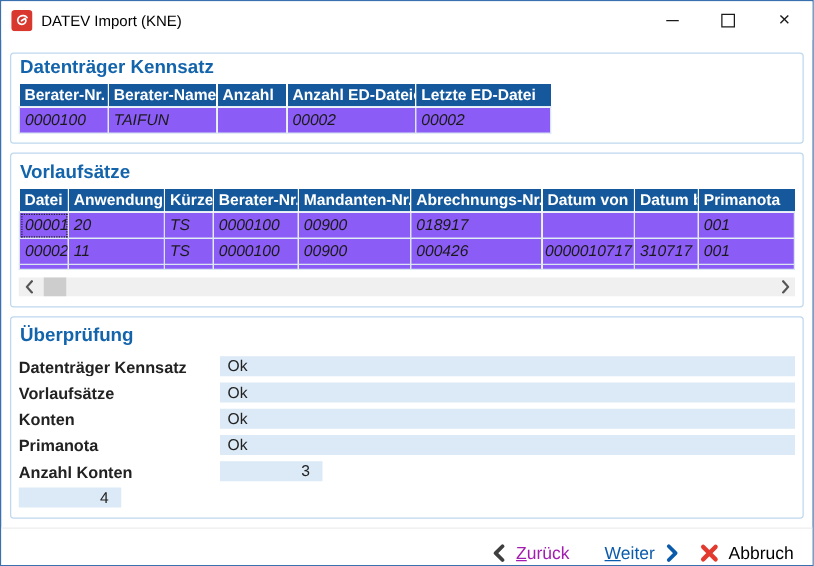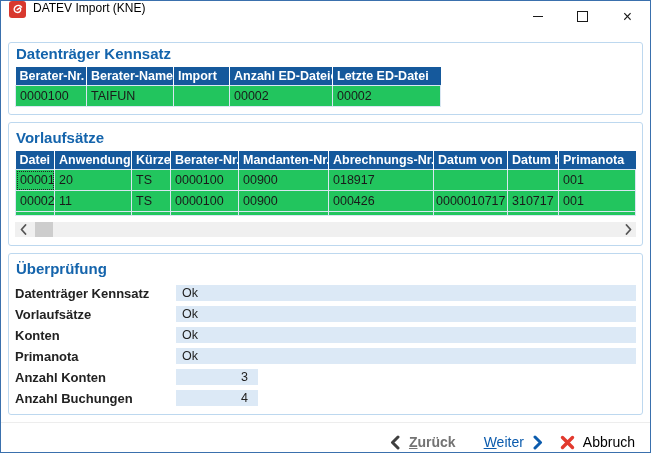--- a/index.html
+++ b/index.html
@@ -3,21 +3,21 @@
 <meta charset="utf-8">
 <style>
   html,body { margin:0; padding:0; background:#9aa7b5; }
   body { width:651px; height:453px; font-family:"Liberation Sans", sans-serif; }
   .window {
     box-sizing:border-box; width:651px; height:453px;
     border:1px solid #3a70ad; background:#fff;
     display:flex; flex-direction:column; overflow:hidden;
   }
   
-  .titlebar { flex:0 0 31px; display:flex; align-items:flex-start; padding-left:8px; background:#fff; }
+  .titlebar { flex:0 0 31px; display:flex; align-items:center; padding-left:8px; background:#fff; }
   .app-icon { width:17px; height:17px; margin-right:7px; flex:0 0 17px; }
   .window-title { font-size:12px; color:#000; }
   .controls { margin-left:auto; display:flex; height:31px; }
   .ctrl { width:45px; height:31px; display:flex; align-items:center; justify-content:center; }
   .min-glyph { width:10px; height:1px; background:#1a1a1a; }
   .max-glyph { width:9px; height:9px; border:1px solid #1a1a1a; }
   .close-glyph { font-size:16px; color:#1a1a1a; line-height:1; font-weight:400; }
   
   .content { flex:1 1 auto; padding:10px 7px 0 7px; }
   .panel { box-sizing:border-box; border:1px solid #bdd8ef; border-radius:3px;
@@ -31,21 +31,21 @@
   .panel-check .section-title { margin-bottom:8px; }
   
   table { border-collapse:collapse; table-layout:fixed; font-size:12.5px; }
   .kennsatz-table { width:425px; }
   .vorlauf-table  { width:620px; }
   th { box-sizing:border-box; background:#15599c; color:#fff; font-weight:bold; text-align:left;
        padding:2px 4px; height:16px; overflow:hidden; white-space:nowrap;
        border-right:1px solid rgba(255,255,255,.40); }
   th:last-child { border-right:none; }
   td { box-sizing:border-box; border:1px solid #d9e6f2; padding:2px 4px; height:21px;
-       overflow:hidden; white-space:nowrap; color:#1a1a1a; background:#22c55e; }
+       overflow:hidden; white-space:nowrap; color:#1a1a1a; background:#8b5cf6;font-style:italic; }
   .vorlauf-table td:nth-child(7) { padding-left:2px; padding-right:0; }
   .vorlauf-table tbody tr:first-child td:first-child { outline:1px dotted #222; outline-offset:-2px; }
   tr.empty-row td { height:4px; padding:0; border-top:none; }
   
   .hscroll { margin-top:6px; height:15px; background:#f0f0f0; display:flex; align-items:center; }
   .hs-btn { width:16px; height:15px; display:flex; align-items:center; justify-content:center; flex:0 0 16px; }
   .hs-thumb { width:18px; height:15px; background:#cdcdcd; margin-left:4px; }
   .hs-right { margin-left:auto; }
   
   .check-row { display:flex; align-items:center; height:16px; margin-bottom:5px; }
@@ -53,21 +53,21 @@
                  overflow:hidden; white-space:nowrap; }
   .check-value { box-sizing:border-box; background:#dce9f6; height:16px; line-height:16px;
                  padding:0 6px; font-size:12.5px; color:#222; overflow:hidden; white-space:nowrap; }
   .check-value.wide { flex:1 1 auto; }
   .check-value.narrow { width:82px; flex:0 0 82px; text-align:right; padding-right:10px; }
   
   .footer { flex:0 0 38px; border-top:1px solid #ededed; display:flex; align-items:center;
             justify-content:flex-end; padding-right:15px; background:#fff; }
   .btn { display:flex; align-items:center; font-size:14px; }
   .btn svg { display:block; }
-  .btn-back { color:#737373; margin-right:28px;font-weight:bold; }
+  .btn-back { color:#a21caf; margin-right:28px; }
   .btn-back svg { margin-right:9px; }
   .btn-next { color:#0b5bad; margin-right:17px; }
   .btn-next svg { margin-left:9px; }
   .btn-cancel { color:#000000; }
   .btn-cancel svg { margin-right:8px; }
   u { text-decoration:underline; }
 </style>
 </head>
 <body>
 
@@ -101,21 +101,21 @@
             <col style="width: 71px;">
             <col style="width: 87px;">
             <col style="width: 56px;">
             <col style="width: 103px;">
             <col style="width: 108px;">
           </colgroup>
           <thead>
             <tr>
               <th>Berater-Nr.</th>
               <th>Berater-Name</th>
-              <th>Import</th>
+              <th>Anzahl</th>
               <th>Anzahl ED-Dateien</th>
               <th>Letzte ED-Datei</th>
             </tr>
           </thead>
           <tbody>
             <tr>
               <td>0000100</td>
               <td>TAIFUN</td>
               <td></td>
               <td>00002</td>
@@ -220,21 +220,20 @@
       </div>
       <div class="check-row">
         <span class="check-label">Primanota</span>
         <span class="check-value wide">Ok</span>
       </div>
       <div class="check-row">
         <span class="check-label">Anzahl Konten</span>
         <span class="check-value narrow">3</span>
       </div>
       <div class="check-row">
-        <span class="check-label">Anzahl Buchungen</span>
         <span class="check-value narrow">4</span>
       </div>
     </div>
   </div>
 
   <div class="footer">
     <div class="btn btn-back">
       <svg width="10" height="15" viewBox="0 0 10 15">
         <path d="M8 2 L2.5 7.5 L8 13" fill="none" stroke="#3f3f3f" stroke-width="3" stroke-linecap="round" stroke-linejoin="round"></path>
       </svg>

